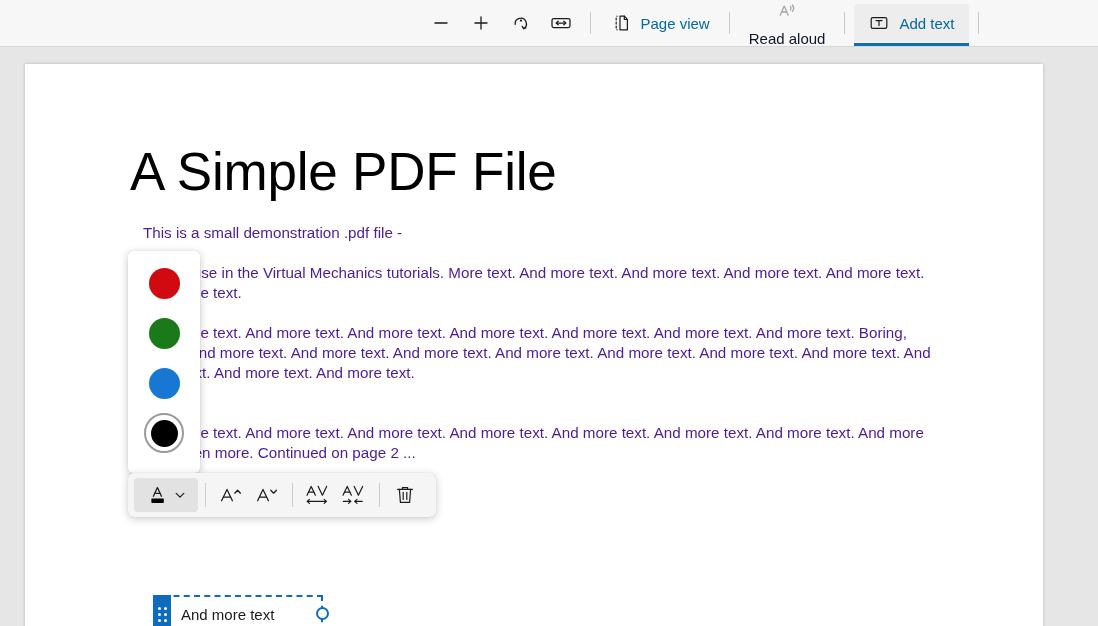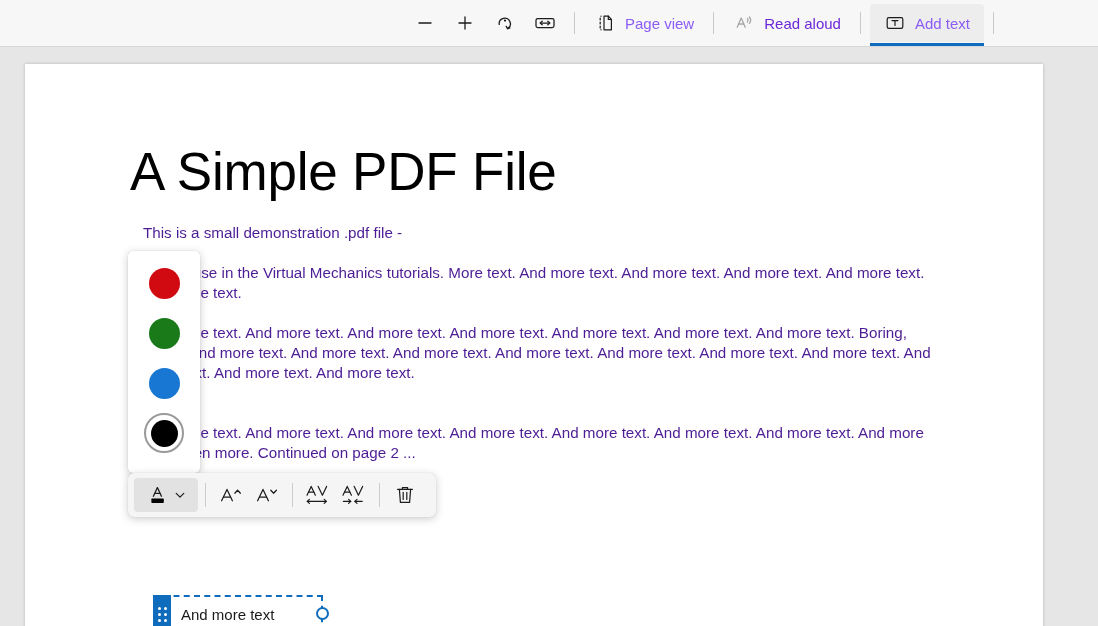--- a/index.html
+++ b/index.html
@@ -35,33 +35,33 @@
     margin-left: 310px;
   }
   .tb-btn {
     display: flex;
     align-items: center;
     justify-content: center;
     gap: 9px;
     height: 34px;
     padding: 0 10px;
     border-radius: 4px;
-    color: #8b5cf6;
+    color: #0369a1;
     font-size: 15px;
     cursor: default;
     white-space: nowrap;
   }
   .tb-icon-btn { width: 40px; padding: 0; }
   .tb-sep {
     width: 1px;
     height: 22px;
     background: #c9c9c9;
     margin: 0 9px;
   }
-  .tb-btn.disabled { color: #6d28d9; }
+  .tb-btn.disabled { color: #0f172a; flex-direction: column; }
   .tb-btn.active {
     background: #ededed;
     border-radius: 4px 4px 0 0;
     position: relative;
     height: 38px;
     padding: 0 14px;
   }
   .tb-btn.active::after {
     content: "";
     position: absolute;

